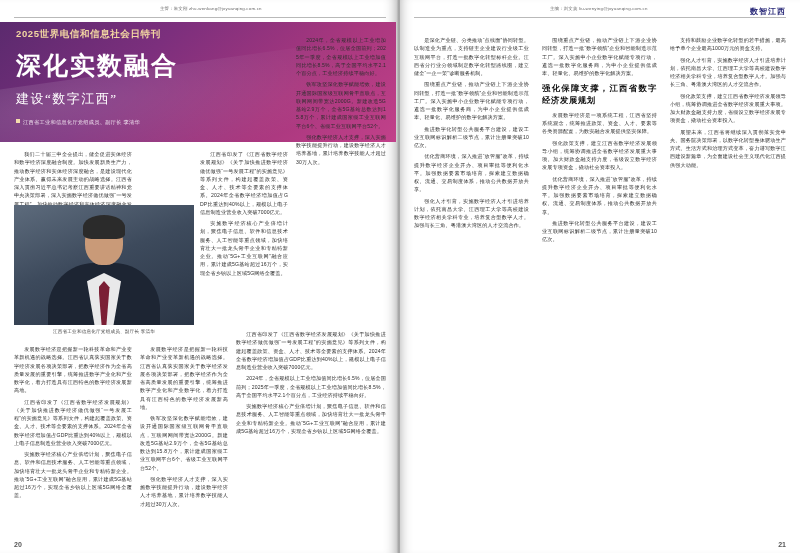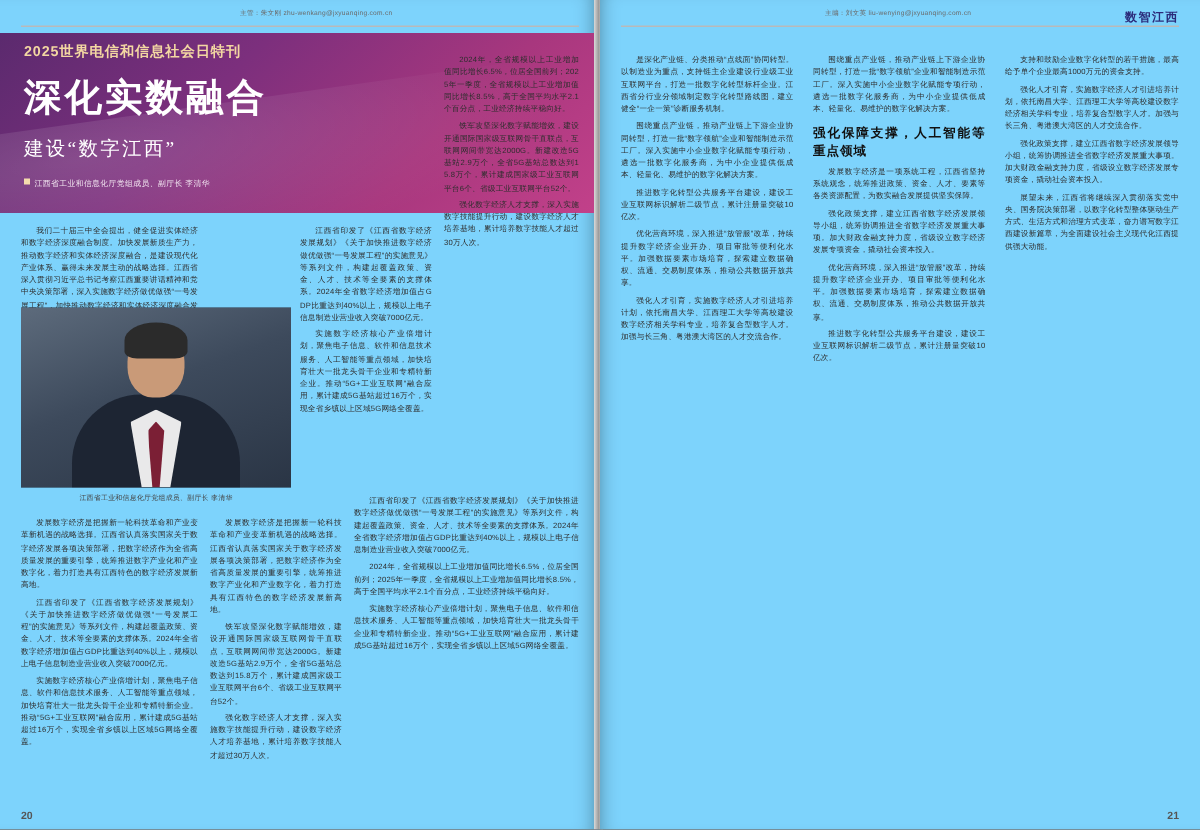--- a/index.html
+++ b/index.html
@@ -15,21 +15,21 @@
     width: 800px;
     height: 553px;
     overflow: hidden;
     background: #8a8a8a;
   }
   
   .sheet {
     position: absolute;
     top: 0;
     height: 553px;
-    background: #7dd3fc;
+    background: #ffffff;
     box-sizing: border-box;
   }
   .sheet-left {
     left: 0;
     width: 398px;
     border-right: 2px solid #b91c1c;
     box-shadow: inset -10px 0 14px -12px rgba(0,0,0,0.45);
   }
   .sheet-right {
     left: 400px;
@@ -319,21 +319,21 @@
     <div class="col" style="left:14px; top:36px; width:115px; height:500px; overflow:hidden;">
       <p>是深化产业链、分类推动“点线面”协同转型。以制造业为重点，支持链主企业建设行业级工业互联网平台，打造一批数字化转型标杆企业。江西省分行业分领域制定数字化转型路线图，建立健全“一企一策”诊断服务机制。</p>
       <p>围绕重点产业链，推动产业链上下游企业协同转型，打造一批“数字领航”企业和智能制造示范工厂。深入实施中小企业数字化赋能专项行动，遴选一批数字化服务商，为中小企业提供低成本、轻量化、易维护的数字化解决方案。</p>
       <p>推进数字化转型公共服务平台建设，建设工业互联网标识解析二级节点，累计注册量突破10亿次。</p>
       <p>优化营商环境，深入推进“放管服”改革，持续提升数字经济企业开办、项目审批等便利化水平。加强数据要素市场培育，探索建立数据确权、流通、交易制度体系，推动公共数据开放共享。</p>
       <p>强化人才引育，实施数字经济人才引进培养计划，依托南昌大学、江西理工大学等高校建设数字经济相关学科专业，培养复合型数字人才。加强与长三角、粤港澳大湾区的人才交流合作。</p>
     </div>
 
     <div class="col" style="left:142px; top:36px; width:115px; height:500px; overflow:hidden;">
       <p>围绕重点产业链，推动产业链上下游企业协同转型，打造一批“数字领航”企业和智能制造示范工厂。深入实施中小企业数字化赋能专项行动，遴选一批数字化服务商，为中小企业提供低成本、轻量化、易维护的数字化解决方案。</p>
-      <div class="subhead">强化保障支撑，人工智能等重点领域</div>
+      <div class="subhead">强化保障支撑，江西省数字经济发展规划</div>
       <p>发展数字经济是一项系统工程，江西省坚持系统观念，统筹推进政策、资金、人才、要素等各类资源配置，为数实融合发展提供坚实保障。</p>
       <p>强化政策支撑，建立江西省数字经济发展领导小组，统筹协调推进全省数字经济发展重大事项。加大财政金融支持力度，省级设立数字经济发展专项资金，撬动社会资本投入。</p>
       <p>优化营商环境，深入推进“放管服”改革，持续提升数字经济企业开办、项目审批等便利化水平。加强数据要素市场培育，探索建立数据确权、流通、交易制度体系，推动公共数据开放共享。</p>
       <p>推进数字化转型公共服务平台建设，建设工业互联网标识解析二级节点，累计注册量突破10亿次。</p>
     </div>
 
     <div class="col" style="left:270px; top:36px; width:116px; height:500px; overflow:hidden;">
       <p>支持和鼓励企业数字化转型的若干措施，最高给予单个企业最高1000万元的资金支持。</p>
       <p>强化人才引育，实施数字经济人才引进培养计划，依托南昌大学、江西理工大学等高校建设数字经济相关学科专业，培养复合型数字人才。加强与长三角、粤港澳大湾区的人才交流合作。</p>
       <p>强化政策支撑，建立江西省数字经济发展领导小组，统筹协调推进全省数字经济发展重大事项。加大财政金融支持力度，省级设立数字经济发展专项资金，撬动社会资本投入。</p>

